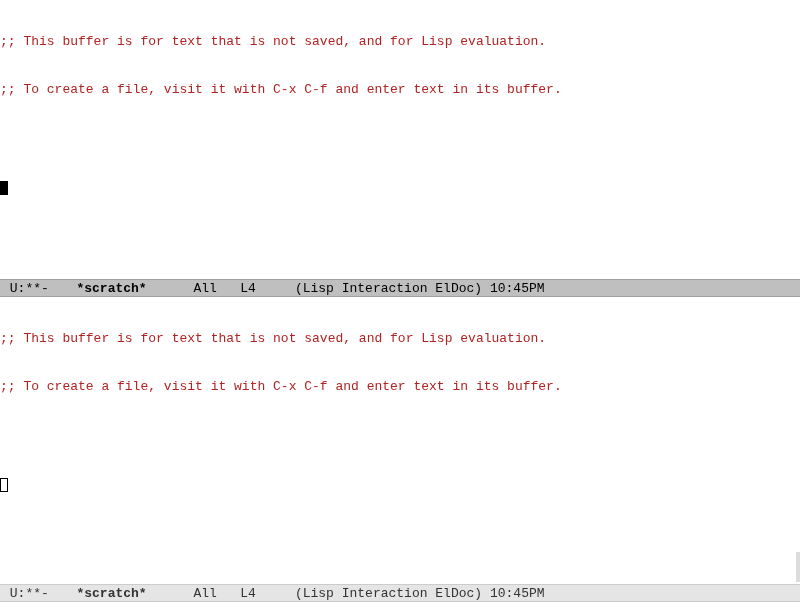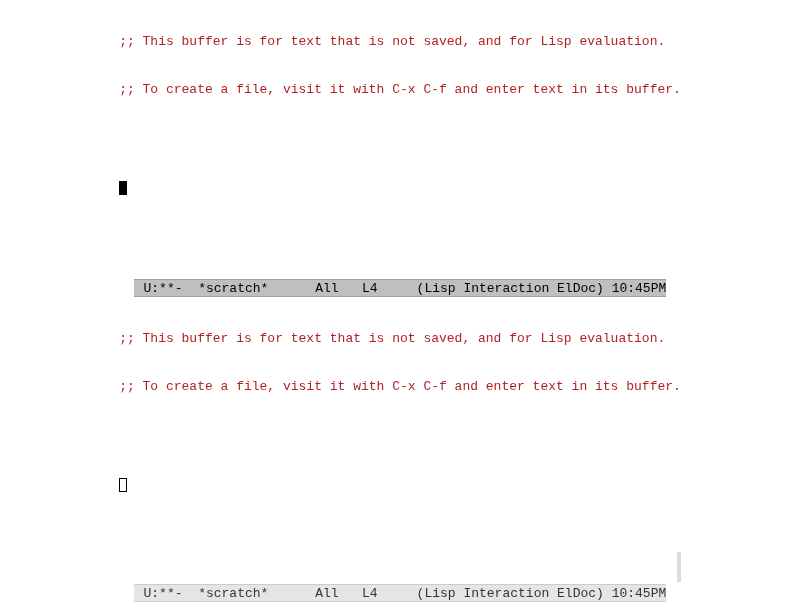--- a/index.html
+++ b/index.html
@@ -1,15 +1,15 @@
 <!DOCTYPE html>
 <html><head>
   <meta charset="utf-8">
   <style>
-    * { margin: 0; padding: 0; box-sizing: border-box; align-items: center; }
+    * { margin: 0; padding: 0; box-sizing: border-box; }
     html, body {
       width: 800px;
       height: 602px;
       overflow: hidden;
       font-family: "Courier New", Courier, monospace;
       font-size: 13px;
       line-height: 1.25;
       background: #ffffff;
       color: #000;
     }
@@ -58,21 +58,22 @@
       padding-left: 2px;
       font-size: 13px;
     }
     .modeline.inactive {
       background: #e5e5e5;
       color: #333;
       border-top: 1px solid #ccc;
       border-bottom: 1px solid #ccc;
     }
     .modeline .buffer-name {
-      font-weight: normal;
+      font-weight: bold;
+      margin-left: 12px;
     }
     .scroll-hint {
       position: absolute;
       right: 0;
       bottom: 2px;
       width: 4px;
       height: 30px;
       background: #ddd;
     }
   </style>

